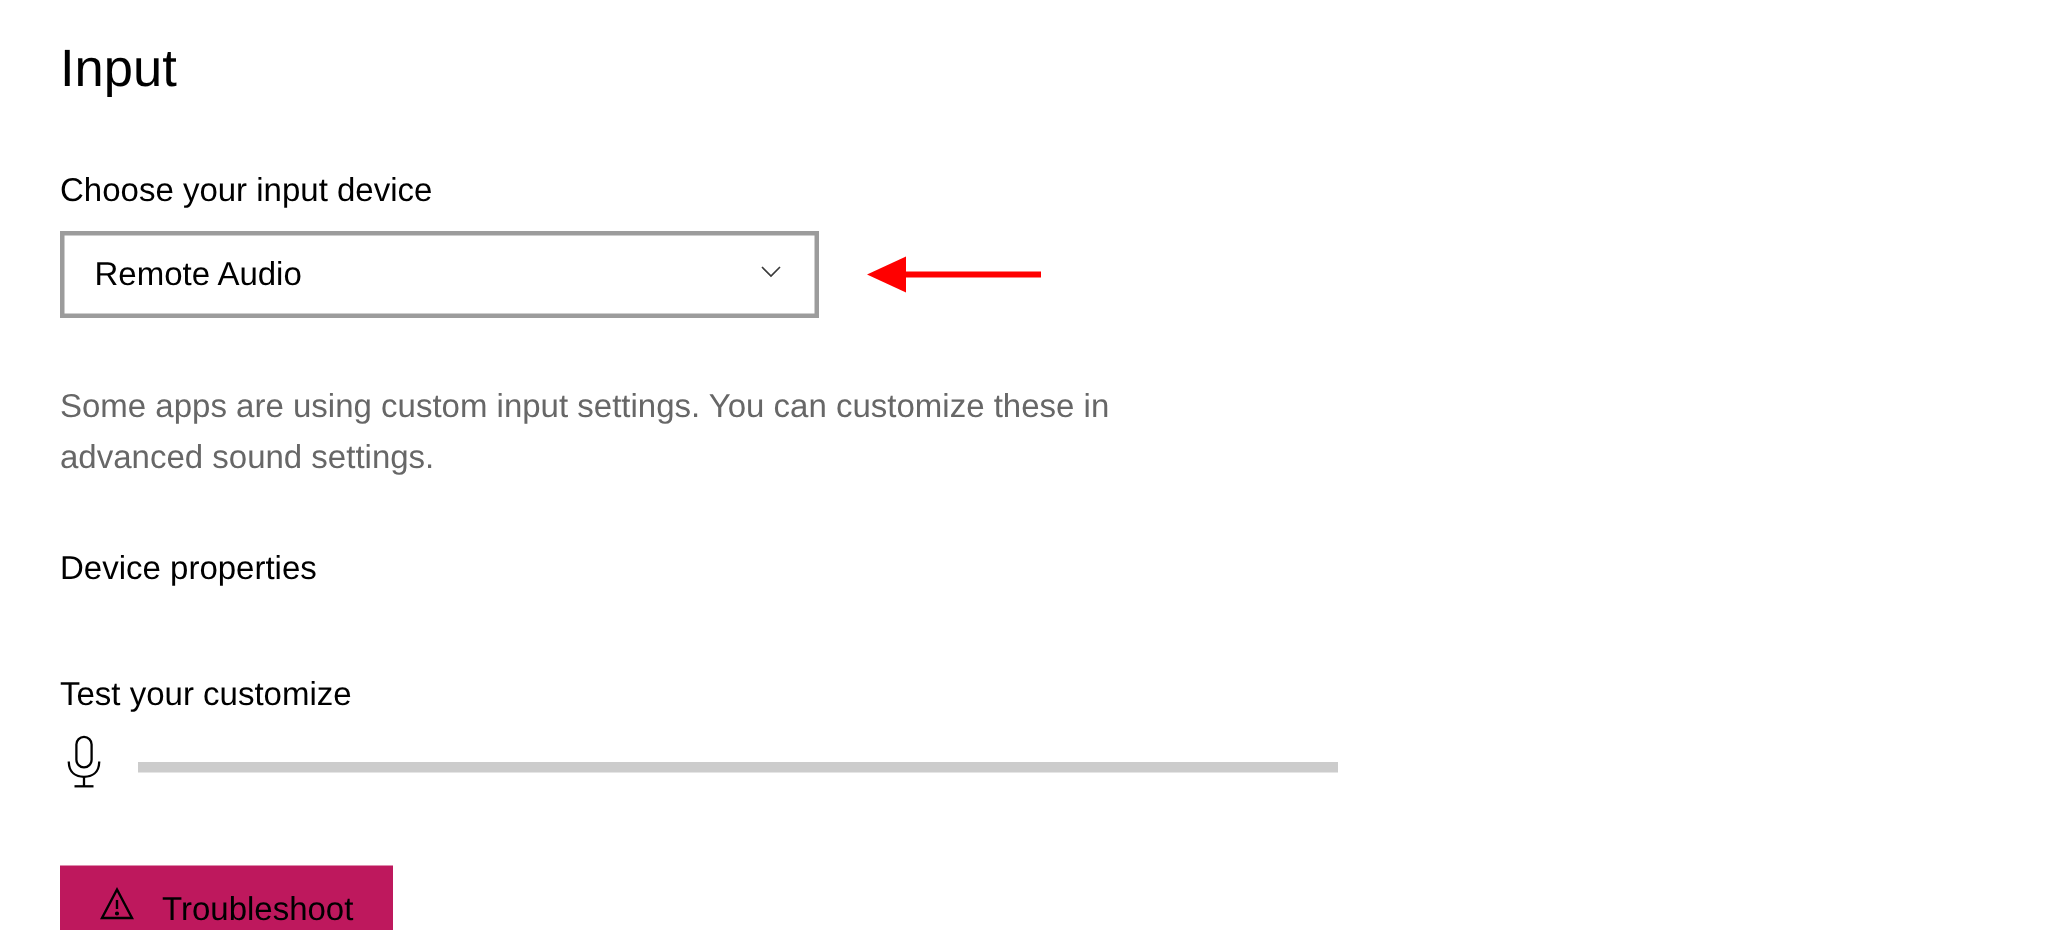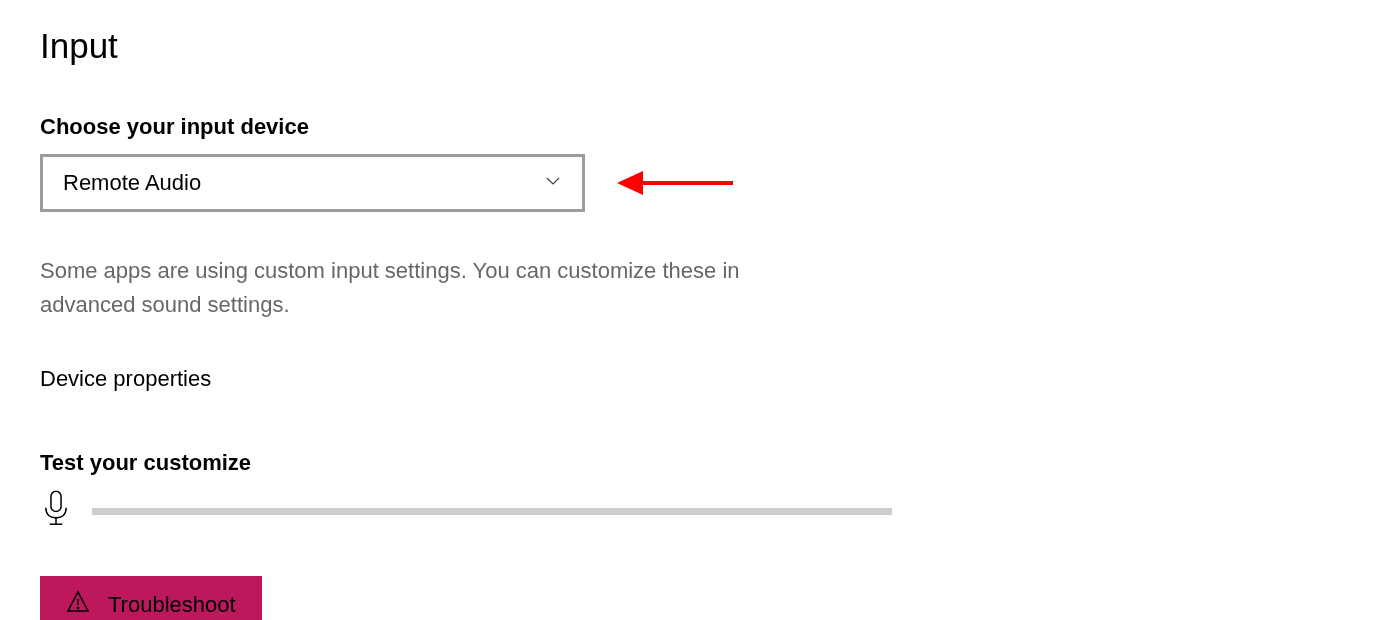--- a/index.html
+++ b/index.html
@@ -17,31 +17,31 @@
     }
     .heading {
       font-size: 35px;
       font-weight: 400;
       color: #000000;
       margin-bottom: 48px;
       margin-top: 6px;
     }
     .label {
       font-size: 22px;
-      font-weight: 700;
+      font-weight: 400;
       color: #000000;
       margin-bottom: 14px;
     }
     .dropdown-wrapper {
       display: flex;
       align-items: center;
       margin-bottom: 42px;
     }
     .dropdown {
-      width: 545px;
+      width: 506px;
       height: 58px;
       border: 3px solid #9c9c9c;
       background: #ffffff;
       display: flex;
       align-items: center;
       justify-content: space-between;
       padding: 0 20px;
       cursor: pointer;
     }
     .dropdown-text {

